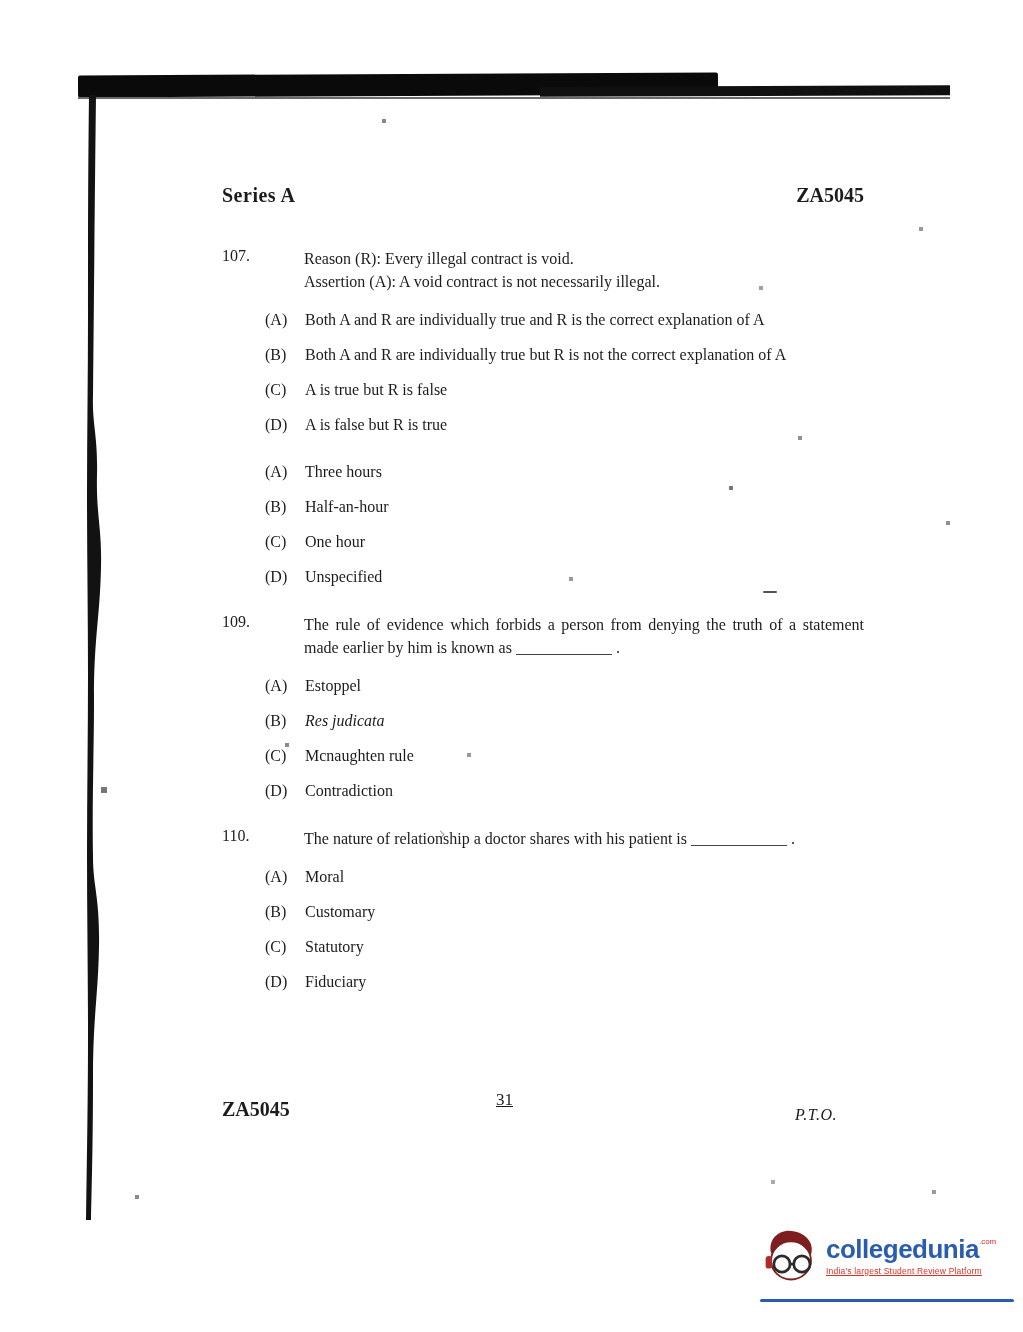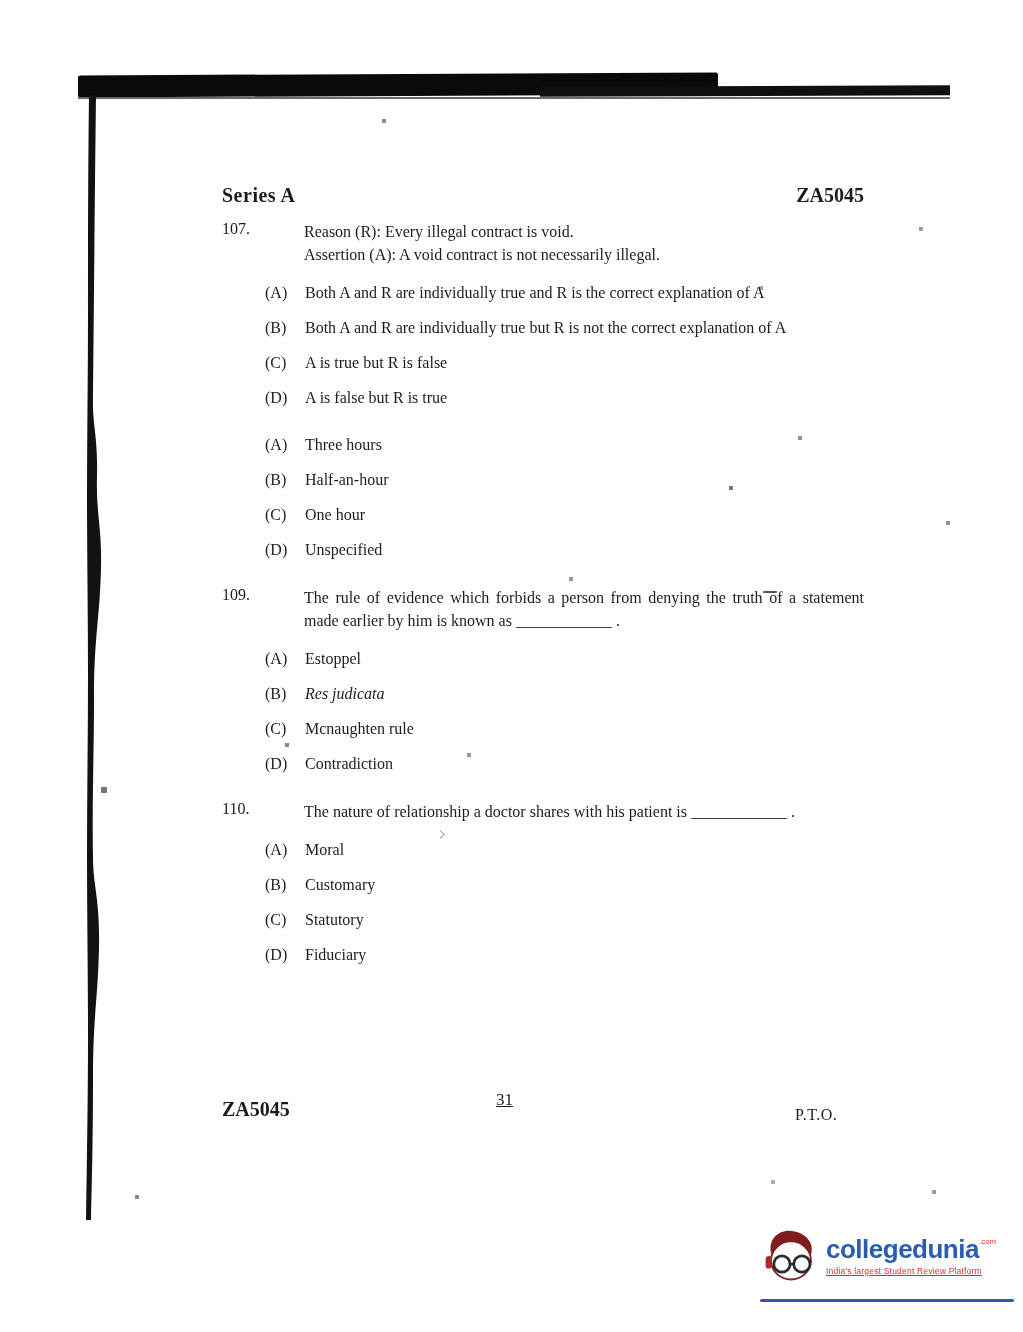--- a/index.html
+++ b/index.html
@@ -26,37 +26,37 @@
       730px 487px 0 1px #777,
       570px 578px 0 1px #9a9a9a,
       286px 744px 0 1px #8a8a8a,
       468px 754px 0 1px #9a9a9a,
       103px 789px 0 2px #777,
       933px 1191px 0 1px #9a9a9a,
       136px 1196px 0 1px #8a8a8a,
       772px 1181px 0 1px #ababab;}
   
   .page-content{position:absolute;left:222px;top:184px;width:642px;}
-  .page-header{display:flex;justify-content:space-between;align-items:baseline;margin-bottom:13px;text-align:center;}
+  .page-header{display:flex;justify-content:space-between;align-items:baseline;margin-bottom:40px;text-align:center;}
   .series{font-size:20px;font-weight:bold;letter-spacing:.5px;}
   .paper-code{font-size:20px;font-weight:bold;}
   .question{margin-bottom:26px;}
   .q-row{display:flex;gap:39px;}
   .q-num{width:43px;flex:0 0 43px;font-size:16px;}
   .q-body{flex:1;margin-bottom:16px;}
   .q-text{font-size:16px;line-height:23px;text-align:justify;}
   .options{margin-left:43px;}
   .opt{display:flex;margin-bottom:14px;}
   .opt-letter{width:40px;flex:0 0 40px;font-size:16px;line-height:21px;}
   .opt-text{font-size:16px;line-height:21px;text-align:justify;max-width:557px;}
   .italic{font-style:italic;}
   
   .footer-code{position:absolute;left:222px;top:1098px;font-size:20px;font-weight:bold;}
   .page-num{position:absolute;left:496px;top:1090px;font-size:17px;text-decoration:underline;}
-  .pto{position:absolute;left:795px;top:1106px;font-size:16px;letter-spacing:.5px;}
+  .pto{position:absolute;left:795px;top:1106px;font-size:16px;font-style:italic;letter-spacing:.5px;}
   
   .logo{position:absolute;left:762px;top:1226px;width:252px;display:flex;align-items:center;gap:6px;}
   .logo-face{flex:0 0 58px;}
   .logo-text-col{display:flex;flex-direction:column;}
   .logo-brand-row{display:flex;align-items:flex-start;}
   .logo-brand{font-family:"Liberation Sans", sans-serif;font-size:26px;font-weight:bold;color:#2a5db0;letter-spacing:-0.5px;line-height:28px;}
   .logo-tld{font-family:"Liberation Sans", sans-serif;font-size:8px;color:#d93025;margin-top:2px;}
   .logo-tagline{font-family:"Liberation Sans", sans-serif;font-size:8.5px;color:#d93025;margin-top:3px;letter-spacing:.2px;text-decoration:underline;}
   .logo-underline{position:absolute;left:760px;top:1299px;width:254px;height:3px;background:#2a5db0;border-radius:2px;}
 </style>

